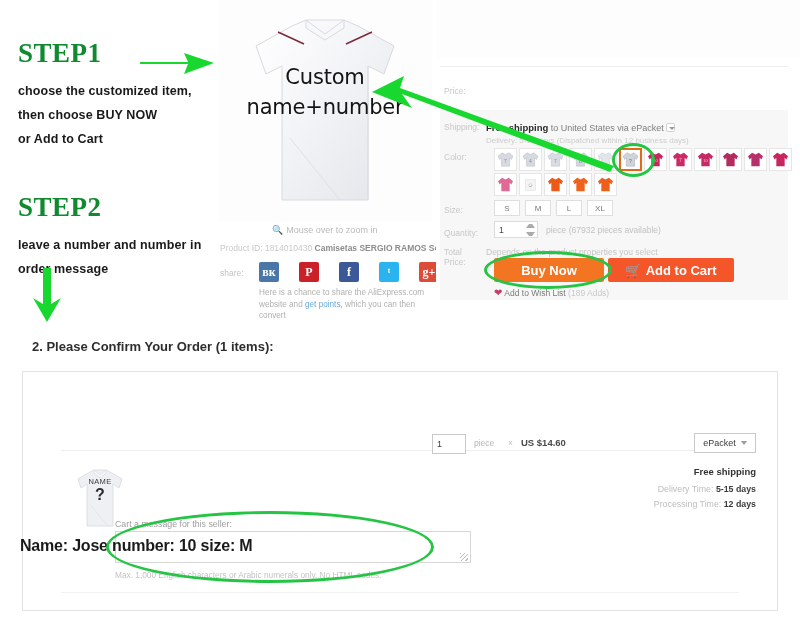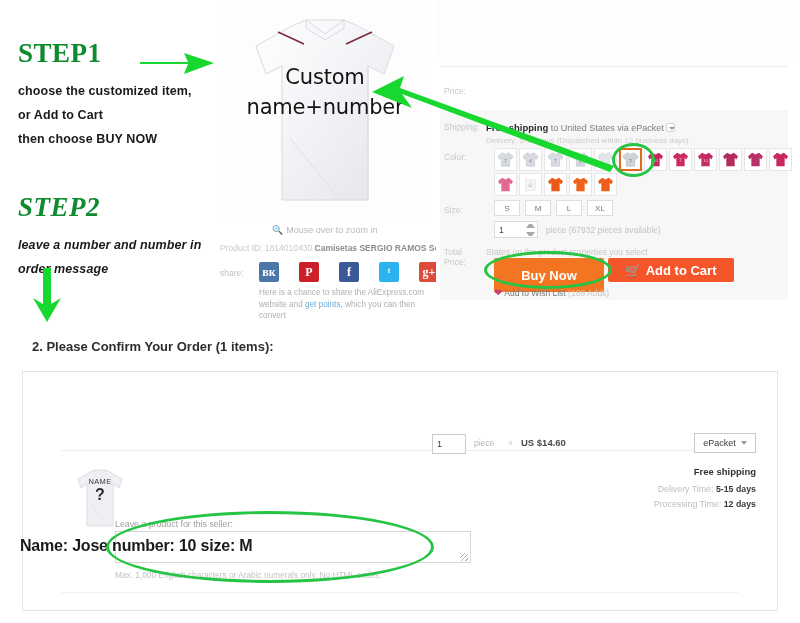--- a/index.html
+++ b/index.html
@@ -21,21 +21,21 @@
     font-weight: bold;
     font-size: 27px;
     color: #0f8a2e;
     letter-spacing: .5px;
   }
   .step-lines { margin-top: 10px; }
   .step-line {
     font-size: 12.5px; font-weight: bold; color: #1a1a1a;
     line-height: 24px; letter-spacing: .1px;
   }
-  .instr-col-2 { position: absolute; left: 18px; top: 192px; width: 210px; font-style: italic; }
+  .instr-col-2 { position: absolute; left: 18px; top: 192px; width: 210px; }
 
   
   .arrow-right {
     position: absolute; left: 140px; top: 50px; width: 74px; height: 26px;
   }
   .arrow-down { position: absolute; left: 30px; top: 268px; width: 34px; height: 54px; }
 
   
   #product-card {
     position: absolute; left: 218px; top: 0; width: 214px; height: 320px;
@@ -131,21 +131,21 @@
   }
   .qty-spin {
     position: absolute; right: 2px; top: 2px; width: 9px; height: 12px;
     display: flex; flex-direction: column; justify-content: space-between;
   }
   .qty-spin i { display: block; border-left: 3px solid transparent; border-right: 3px solid transparent; }
   .qty-spin i.up { border-bottom: 4px solid #aaa; }
   .qty-spin i.dn { border-top: 4px solid #aaa; }
 
   .btn-buy {
-    position: absolute; left: 58px; top: 258px; width: 110px; height: 34px;
+    position: absolute; left: 58px; top: 258px; width: 110px; height: 24px;
     background: #f47521; color: #fff; font-weight: bold; font-size: 13px;
     display: flex; align-items: center; justify-content: center; border-radius: 2px;
     font-family: "Liberation Sans", sans-serif;
   }
   .btn-cart {
     position: absolute; left: 172px; top: 258px; width: 126px; height: 24px;
     background: #f4562a; color: #fff; font-weight: bold; font-size: 13px;
     display: flex; align-items: center; justify-content: center; gap: 4px; border-radius: 2px;
   }
   .wish-row { position: absolute; left: 58px; top: 287px; font-size: 8.5px; color: #7a7a7a; }
@@ -221,22 +221,22 @@
 </style>
 </head>
 <body>
 
 <div id="top-section">
 
   <div class="instr-col">
     <div class="step-title">STEP1</div>
     <div class="step-lines">
       <div class="step-line">choose the customized item,</div>
+      <div class="step-line">then choose BUY NOW</div>
       <div class="step-line">or Add to Cart</div>
-      <div class="step-line">then choose BUY NOW</div>
     </div>
   </div>
 
   <svg class="arrow-right" viewBox="0 0 74 26">
     <path d="M0 12 L48 12 L44 3 L74 13 L44 24 L48 14 L0 14 Z" fill="#18d82f"></path>
   </svg>
 
   <div class="instr-col-2">
     <div class="step-title">STEP2</div>
     <div class="step-lines">
@@ -425,32 +425,35 @@
     <div class="dp-row" style="top:205px;">
       <div class="dp-lab">Size:</div>
     </div>
     <div class="size-btns" style="top:200px;">
       <div class="size-btn">S</div>
       <div class="size-btn">M</div>
       <div class="size-btn">L</div>
       <div class="size-btn">XL</div>
     </div>
 
+    <div class="dp-row" style="top:228px;">
+      <div class="dp-lab">Quantity:</div>
+    </div>
     <div class="qty-box" style="position:absolute;left:58px;top:221px;">
       <span>1</span>
       <span class="qty-spin">
           <i class="up"></i>
           <i class="dn"></i>
         </span>
     </div>
     <div style="position:absolute;left:110px;top:225px;font-size:8.5px;color:#c2c2c2;">piece (67932 pieces available)</div>
 
     <div class="dp-row" style="top:247px;">
       <div class="dp-lab">Total Price:</div>
-      <div class="dp-val" style="color:#c6c6c6;font-size:8.5px;">States on the product properties you select</div>
+      <div class="dp-val" style="color:#c6c6c6;font-size:8.5px;">Depends on the product properties you select</div>
     </div>
 
     <div class="btn-buy">Buy Now</div>
     <div class="btn-cart">
       <span>🛒</span>
       <span>Add to Cart</span>
     </div>
 
     <div class="wish-row">
       <span class="heart">❤</span>
@@ -497,20 +500,20 @@
 <div class="ship-free">Free shipping</div>
 <div class="ship-l2">
   <span>Delivery Time:</span>
   <b>5-15 days</b>
 </div>
 <div class="ship-l3">
   <span>Processing Time:</span>
   <b>12 days</b>
 </div>
 
-<div class="leave-msg-lab">Leave a product for this seller:</div>
+<div class="leave-msg-lab">Cart a message for this seller:</div>
 <div class="msg-area">
   <div class="msg-resize"></div>
 </div>
 <div class="msg-text">Name: Jose number: 10 size: M</div>
 <div class="msg-hint">Max. 1,000 English characters or Arabic numerals only. No HTML codes.</div>
 
 <div class="ellipse" style="left:106px;top:511px;width:328px;height:72px;"></div>
 
 </body></html>

